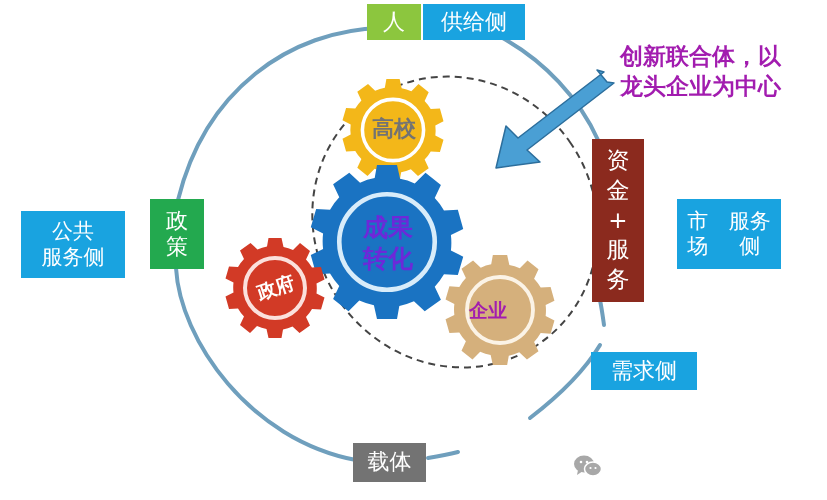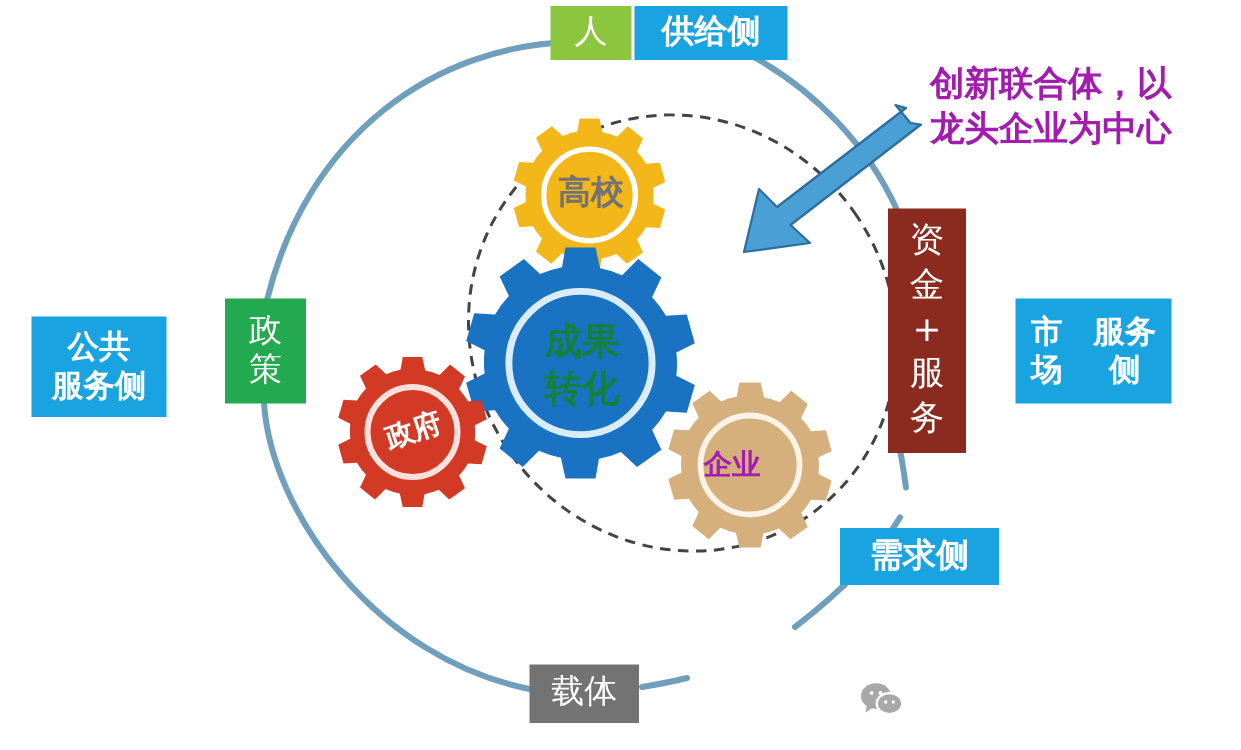--- a/index.html
+++ b/index.html
@@ -1,20 +1,20 @@
 <!DOCTYPE html>
 <html><head>
 <meta charset="utf-8">
 <style>
   html, body { margin:0; padding:0; background:#ffffff; }
   body { width:827px; height:500px; position:relative; overflow:hidden;
          font-family:"DejaVu Sans", "Liberation Sans", sans-serif; }
   svg.bg { position:absolute; left:0; top:0; }
   .box { position:absolute; display:flex; align-items:center; justify-content:center;
-         color:#ffffff; font-weight:bold; text-align:center; line-height:1.2; box-sizing:border-box; }
+         color:#ffffff; font-weight:normal; text-align:center; line-height:1.2; box-sizing:border-box; }
   .box-blue { background:#19a3e0; }
   .box-green-light { background:#8cc63e; }
   .box-green { background:#23a94f; }
   .box-darkred { background:#8b2a1e; font-weight:normal; }
   .box-steel { background:#737373; font-weight:normal; }
   .gear-label { position:absolute; display:flex; align-items:center; justify-content:center;
          text-align:center; font-weight:bold; line-height:1.25; }
   .callout { position:absolute; color:#a21caf; font-weight:bold; font-size:23px; line-height:1.3; }
   .watermark { position:absolute; color:#9a9a9a; font-size:19px; display:flex; align-items:center; gap:6px; }
 </style>
@@ -60,33 +60,33 @@
   </g>
 
   <g transform="translate(500 310) scale(55)">
     <use href="#gear10" fill="#d5b07c"></use>
     <circle r="0.6" fill="none" stroke="#fbf3e6" stroke-width="0.07"></circle>
   </g>
 </svg>
 
 <div class="gear-label" style="left:363px; top:111px; width:62px; height:36px; color:#737373; font-size:22px;">高校</div>
 
-<div class="gear-label" style="left:350px; top:208px; width:76px; height:70px; color:#15803d; font-size:25px; flex-direction:column;">
+<div class="gear-label" style="left:350px; top:208px; width:76px; height:70px; color:#6d28d9; font-size:25px; flex-direction:column;">
   <span>成果</span>
   <span>转化</span>
 </div>
 
 <div class="gear-label" style="left:248px; top:272px; width:56px; height:32px; color:#ffffff; font-size:19px; transform:rotate(-18deg);">政府</div>
 
 <div class="gear-label" style="left:460px; top:296px; width:56px; height:30px; color:#a21caf; font-size:19px;">企业</div>
 
 <div class="box box-green-light" style="left:367px; top:4px; width:54px; height:36px; font-size:22px; font-weight:normal;">人</div>
 <div class="box box-blue" style="left:423px; top:4px; width:102px; height:36px; font-size:22px;">供给侧</div>
 
-<div class="box box-blue" style="left:21px; top:211px; width:90px; height:67px; font-size:21px; flex-direction:column;">
+<div class="box box-blue" style="left:21px; top:211px; width:104px; height:67px; font-size:21px; flex-direction:column;">
   <span>公共</span>
   <span>服务侧</span>
 </div>
 
 <div class="box box-green" style="left:150px; top:199px; width:54px; height:70px; font-size:22px; font-weight:normal; flex-direction:column;">
   <span>政</span>
   <span>策</span>
 </div>
 
 <div class="callout" style="left:620px; top:42px;">
@@ -100,21 +100,21 @@
   <span>+</span>
   <span>服</span>
   <span>务</span>
 </div>
 
 <div class="box box-blue" style="left:677px; top:199px; width:104px; height:70px; font-size:21px; flex-direction:row;">
   <span>市场</span>
   <span>服务侧</span>
 </div>
 
-<div class="box box-blue" style="left:560px; top:352px; width:106px; height:38px; font-size:22px;">需求侧</div>
+<div class="box box-blue" style="left:591px; top:352px; width:106px; height:38px; font-size:22px;">需求侧</div>
 
 <div class="box box-steel" style="left:353px; top:443px; width:73px; height:39px; font-size:22px;">载体</div>
 
 <div class="watermark" style="left:573px; top:454px;">
   <svg width="30" height="24" viewBox="0 0 30 24">
     <ellipse cx="11" cy="10" rx="10" ry="8.5" fill="#a8a8a8"></ellipse>
     <polygon points="5,16 4,21 10,17" fill="#a8a8a8"></polygon>
     <ellipse cx="20" cy="15" rx="8.5" ry="7" fill="#a8a8a8" stroke="#ffffff" stroke-width="1.5"></ellipse>
     <circle cx="8" cy="8" r="1.3" fill="#fff"></circle>
     <circle cx="14" cy="8" r="1.3" fill="#fff"></circle>

